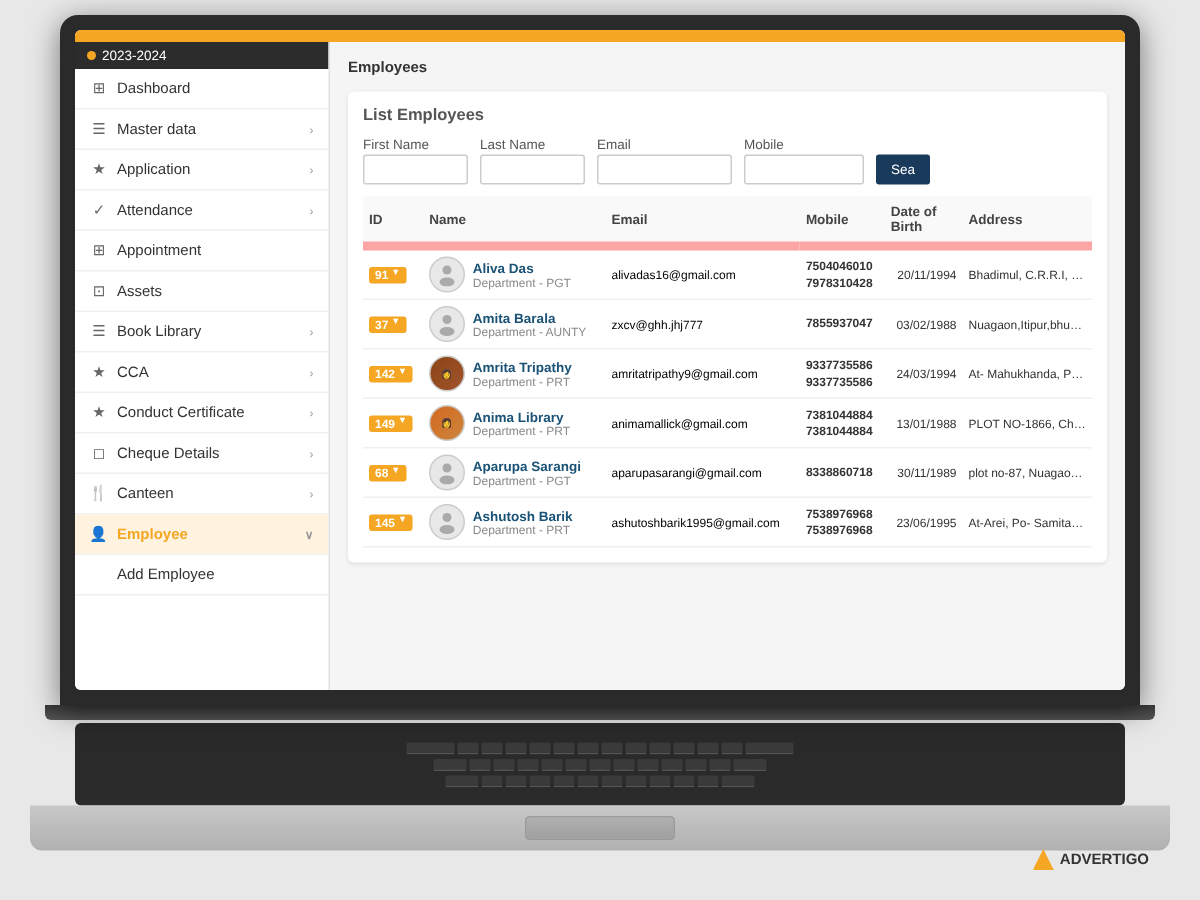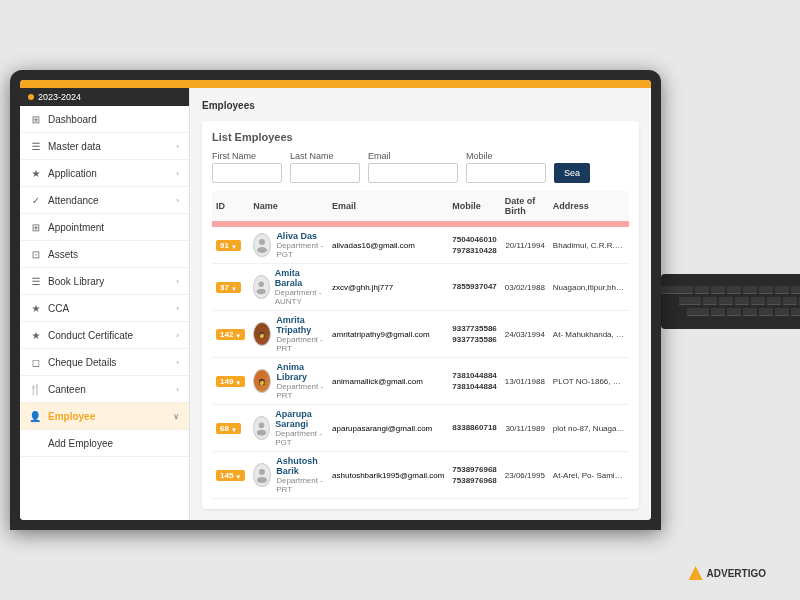--- a/index.html
+++ b/index.html
@@ -12,21 +12,21 @@
       align-items: center;
       justify-content: center;
       font-family: Arial, sans-serif;
     }
 
     .laptop-outer {
       width: 780px;
       height: 580px;
       position: relative;
       display: flex;
-      flex-direction: row;
+      flex-direction: column;
       align-items: center;
     }
 
     .laptop-screen-bezel {
       width: 720px;
       height: 460px;
       background: #2a2a2a;
       border-radius: 12px 12px 0 0;
       padding: 10px;
       position: relative;
@@ -213,21 +213,21 @@
     }
 
     .emp-table td {
       padding: 4px 4px;
       border-bottom: 1px solid #f0f0f0;
       vertical-align: middle;
     }
 
     .id-badge {
       display: inline-flex;
-      align-items: flex-end;
+      align-items: flex-start;
       background: #f5a623;
       color: #fff;
       border-radius: 2px;
       padding: 1px 4px;
       font-size: 8px;
       font-weight: bold;
       gap: 2px;
     }
 
     .avatar {

